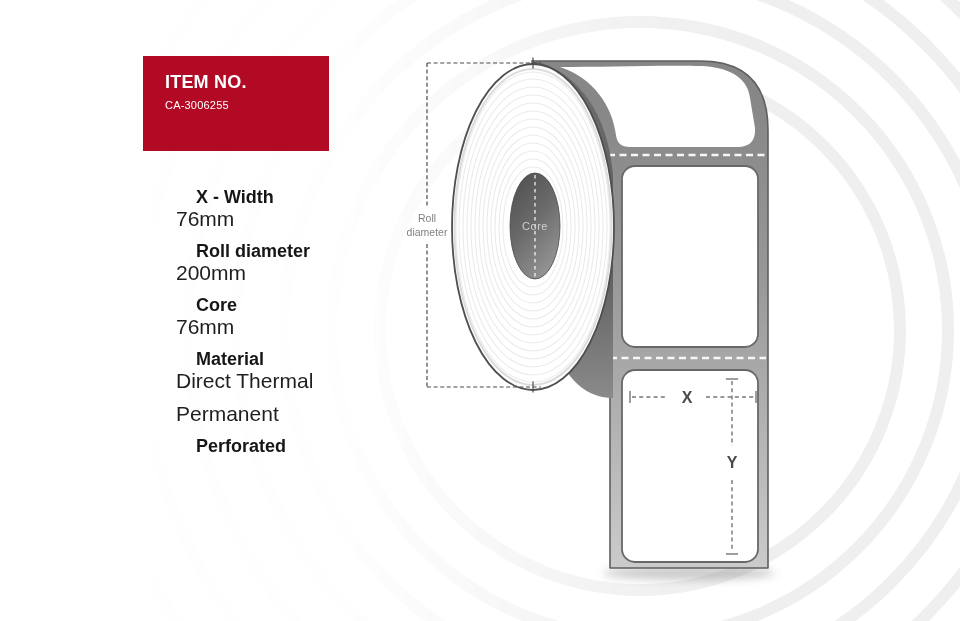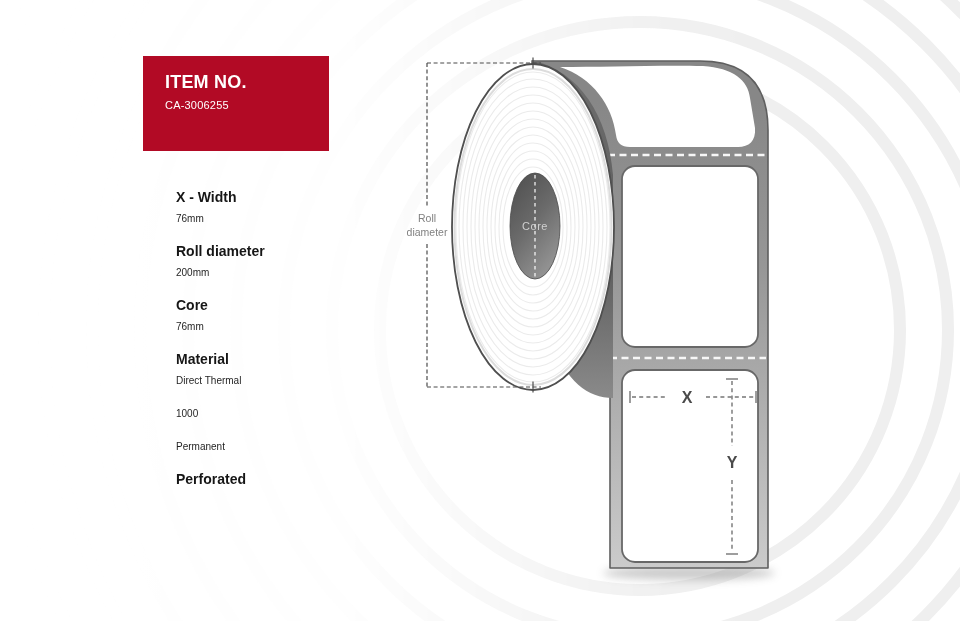--- a/index.html
+++ b/index.html
@@ -13,22 +13,22 @@
   .item-badge{
     position:absolute;left:143px;top:56px;width:186px;height:95px;
     background:#B20A25;color:#ffffff;box-sizing:border-box;
     padding:15px 10px 0 22px;line-height:1.32;
   }
   .item-badge .badge-label{display:block;font-size:18px;font-weight:700;letter-spacing:.2px;}
   .item-badge .badge-number{display:block;font-size:11px;font-weight:400;margin-top:3px;letter-spacing:.2px;}
 
   .specs{position:absolute;left:176px;top:188px;width:210px;}
   .spec-row{margin-bottom:13px;}
-  .spec-label{font-size:14px;font-weight:700;color:#161616;line-height:18px;}
-  .spec-value{font-size:10px;font-weight:400;color:#1f1f1f;line-height:20px;margin-top:3px;}
+  .spec-label{font-size:18px;font-weight:700;color:#161616;line-height:18px;margin-left:20px;}
+  .spec-value{font-size:21px;font-weight:400;color:#1f1f1f;line-height:20px;margin-top:3px;}
 
   
   .roll-diameter-note{
     position:absolute;left:399px;top:211px;width:56px;
     font-size:10.5px;line-height:1.35;color:#818181;text-align:center;
   }
 </style>
 </head>
 <body>
 
@@ -170,21 +170,20 @@
     </div>
     <div class="spec-row">
       <div class="spec-label">Core</div>
       <div class="spec-value">76mm</div>
     </div>
     <div class="spec-row">
       <div class="spec-label">Material</div>
       <div class="spec-value">Direct Thermal</div>
     </div>
     <div class="spec-row">
-      <div class="spec-value">1000</div>
     </div>
     <div class="spec-row">
       <div class="spec-value">Permanent</div>
     </div>
     <div class="spec-row">
       <div class="spec-label">Perforated</div>
     </div>
   </div>
 
   <div class="roll-diameter-note">Roll diameter</div>

